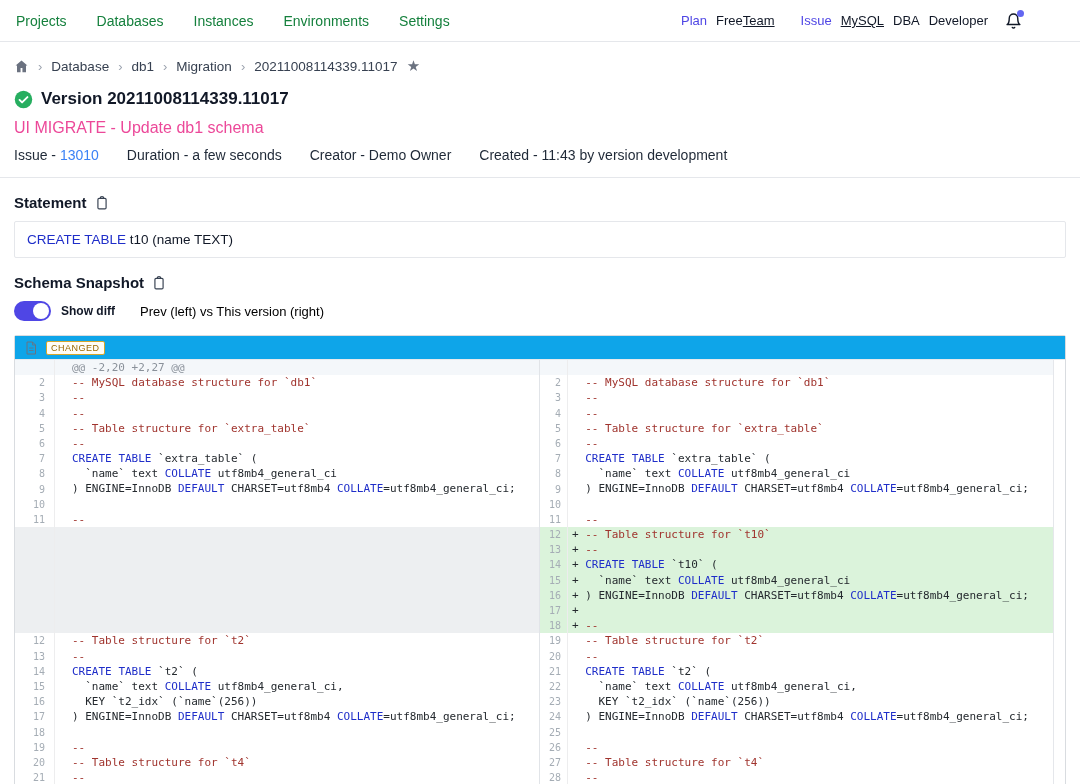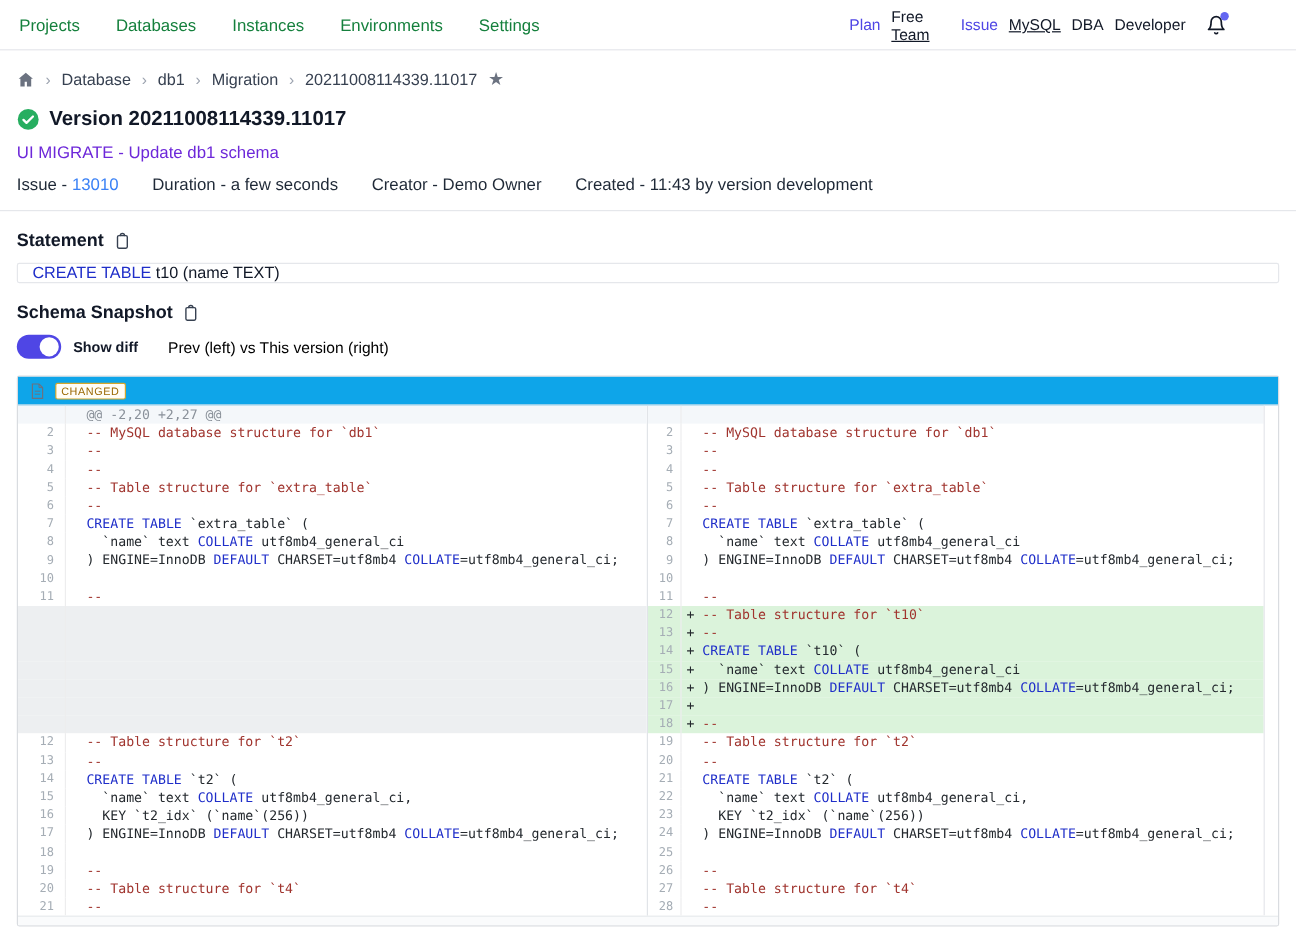--- a/index.html
+++ b/index.html
@@ -23,28 +23,28 @@
             color:#fff; font-size:11px; font-weight:bold; margin-left:6px; cursor:pointer; }
   
   .content { padding:0 14px; }
   .breadcrumb { display:flex; align-items:center; gap:9px; margin-top:15px; font-size:13.5px; color:#374151; }
   .crumb { cursor:pointer; }
   .crumb-sep { color:#9ca3af; font-size:13px; }
   .star { color:#6b7280; font-size:15px; cursor:pointer; }
   
   .title-row { display:flex; align-items:center; gap:8px; margin-top:14px; }
   .page-title { font-size:17px; font-weight:bold; color:#111827; }
-  .subtitle { margin-top:10px; font-size:14px; color:#6d28d9; }
+  .subtitle { margin-top:10px; font-size:16px; color:#ec4899; }
   .meta-row { margin-top:10px; display:flex; gap:28px; font-size:14px; color:#1f2937; }
   .meta-link { color:#3b82f6; cursor:pointer; }
   .divider { border:none; border-top:1px solid #e5e7eb; margin:14px -14px 0; }
   
   .section-heading { display:flex; align-items:center; gap:8px; margin-top:16px; font-size:15px; font-weight:bold; color:#111827; }
   .copy-icon { color:#374151; cursor:pointer; display:flex; }
-  .stmt-box { margin-top:10px; border:1px solid #e5e7eb; border-radius:2px; padding:0 12px; font-size:13.5px; color:#111827; }
+  .stmt-box { margin-top:10px; border:1px solid #e5e7eb; border-radius:2px; padding:10px 12px; font-size:13.5px; color:#111827; }
   .toggle-row { display:flex; align-items:center; gap:10px; margin-top:10px; }
   .toggle { width:37px; height:20px; border-radius:10px; background:#4f46e5; position:relative; cursor:pointer; flex:none; }
   .toggle-knob { position:absolute; top:2px; right:2px; width:16px; height:16px; border-radius:50%; background:#fff; }
   .toggle-label { font-size:12px; font-weight:bold; color:#111827; }
   .toggle-hint { font-size:13px; color:#000000;padding-left:15px; }
   
   .diff-panel { margin-top:14px; border:1px solid #d9dce0; border-radius:2px; }
   .diff-header { height:24px; display:flex; align-items:center; gap:9px; padding:0 10px; background:#0ea5e9; border-bottom:1px solid #e8eaed; }
   .badge { font-size:9px; letter-spacing:0.5px; color:#9a6700; border:1px solid #d4a72c; border-radius:2px; padding:1px 4px; background:#fffdf6; }
   .diff-body { display:flex; font-family:"DejaVu Sans Mono", monospace; font-size:11px; }
@@ -72,21 +72,21 @@
 <div class="topnav">
   <div class="nav-items">
       <span class="nav-item">Projects</span>
       <span class="nav-item">Databases</span>
       <span class="nav-item">Instances</span>
       <span class="nav-item">Environments</span>
       <span class="nav-item">Settings</span>
     </div>
   <div class="topnav-right">
     <span class="accent-label">Plan</span>
-    <span id="plan-items" style="display:flex;flex-direction:column;">
+    <span id="plan-items" style="display:flex;">
         <span class="plain">Free</span>
         <span class="underlined">Team</span>
       </span>
     <span class="group-gap"></span>
     <span class="accent-label">Issue</span>
     <span id="role-items" style="display:flex;gap:9px;">
         <span class="underlined">MySQL</span>
         <span class="plain">DBA</span>
         <span class="plain">Developer</span>
       </span>

